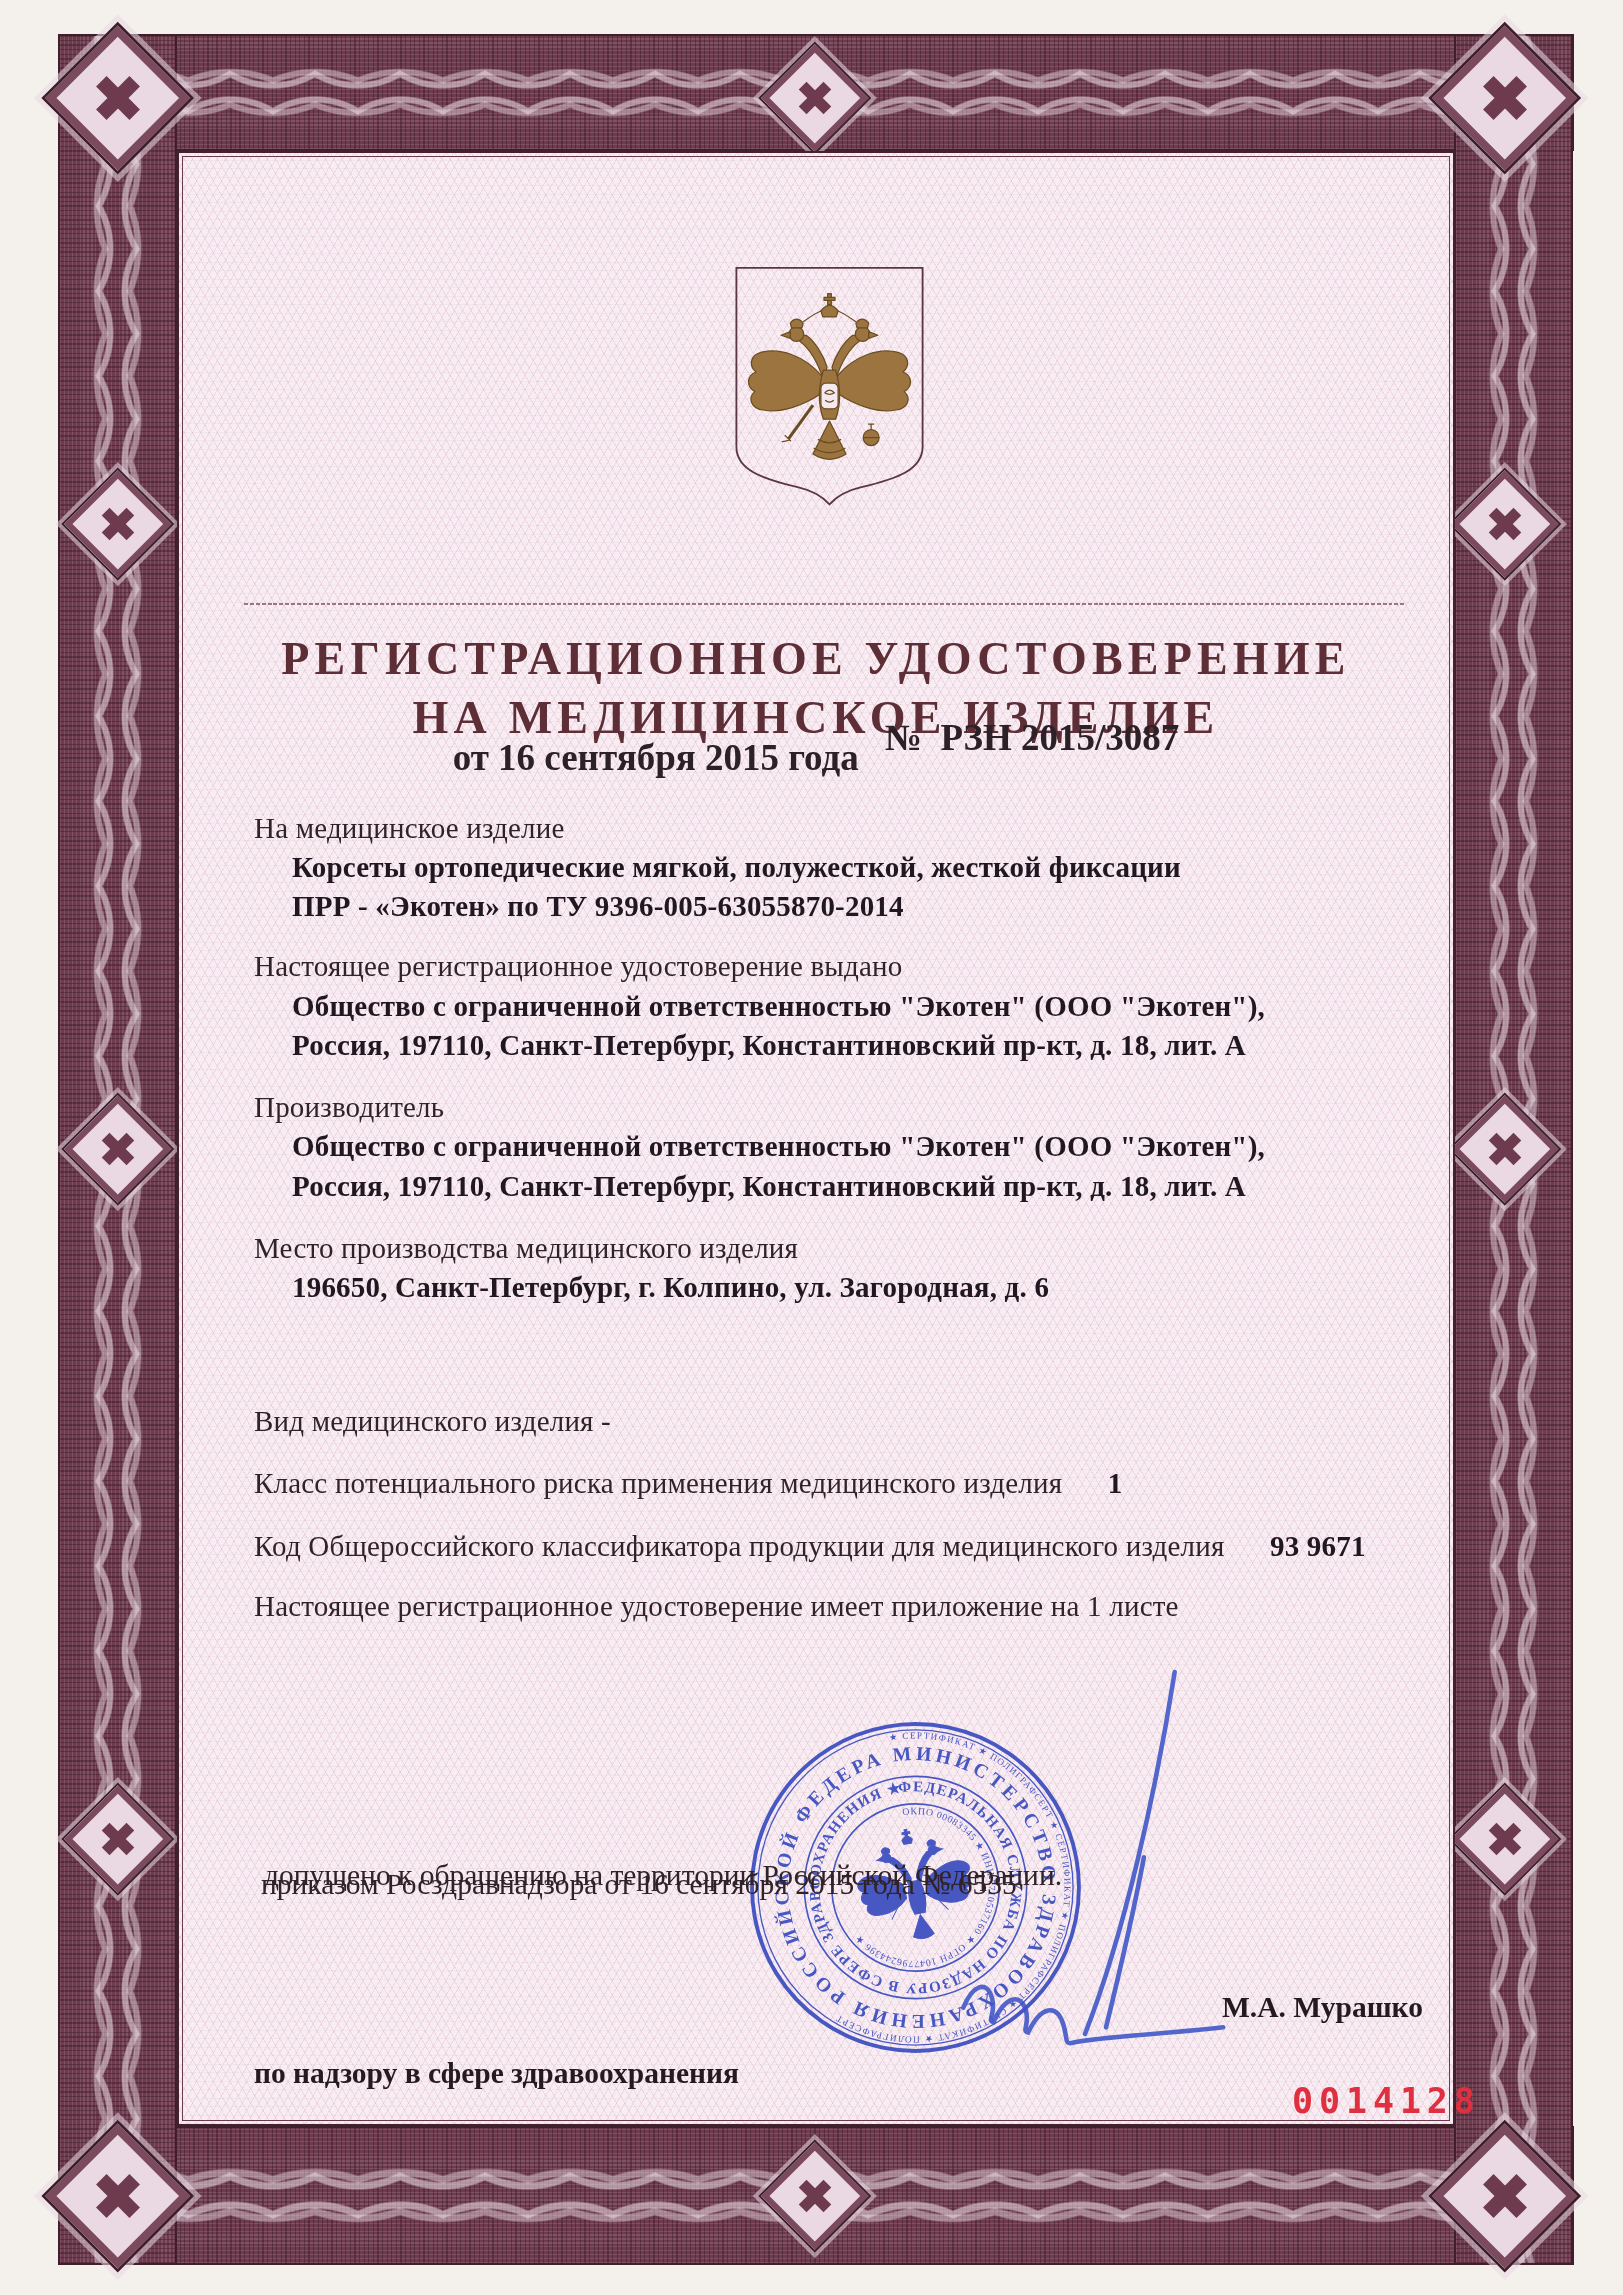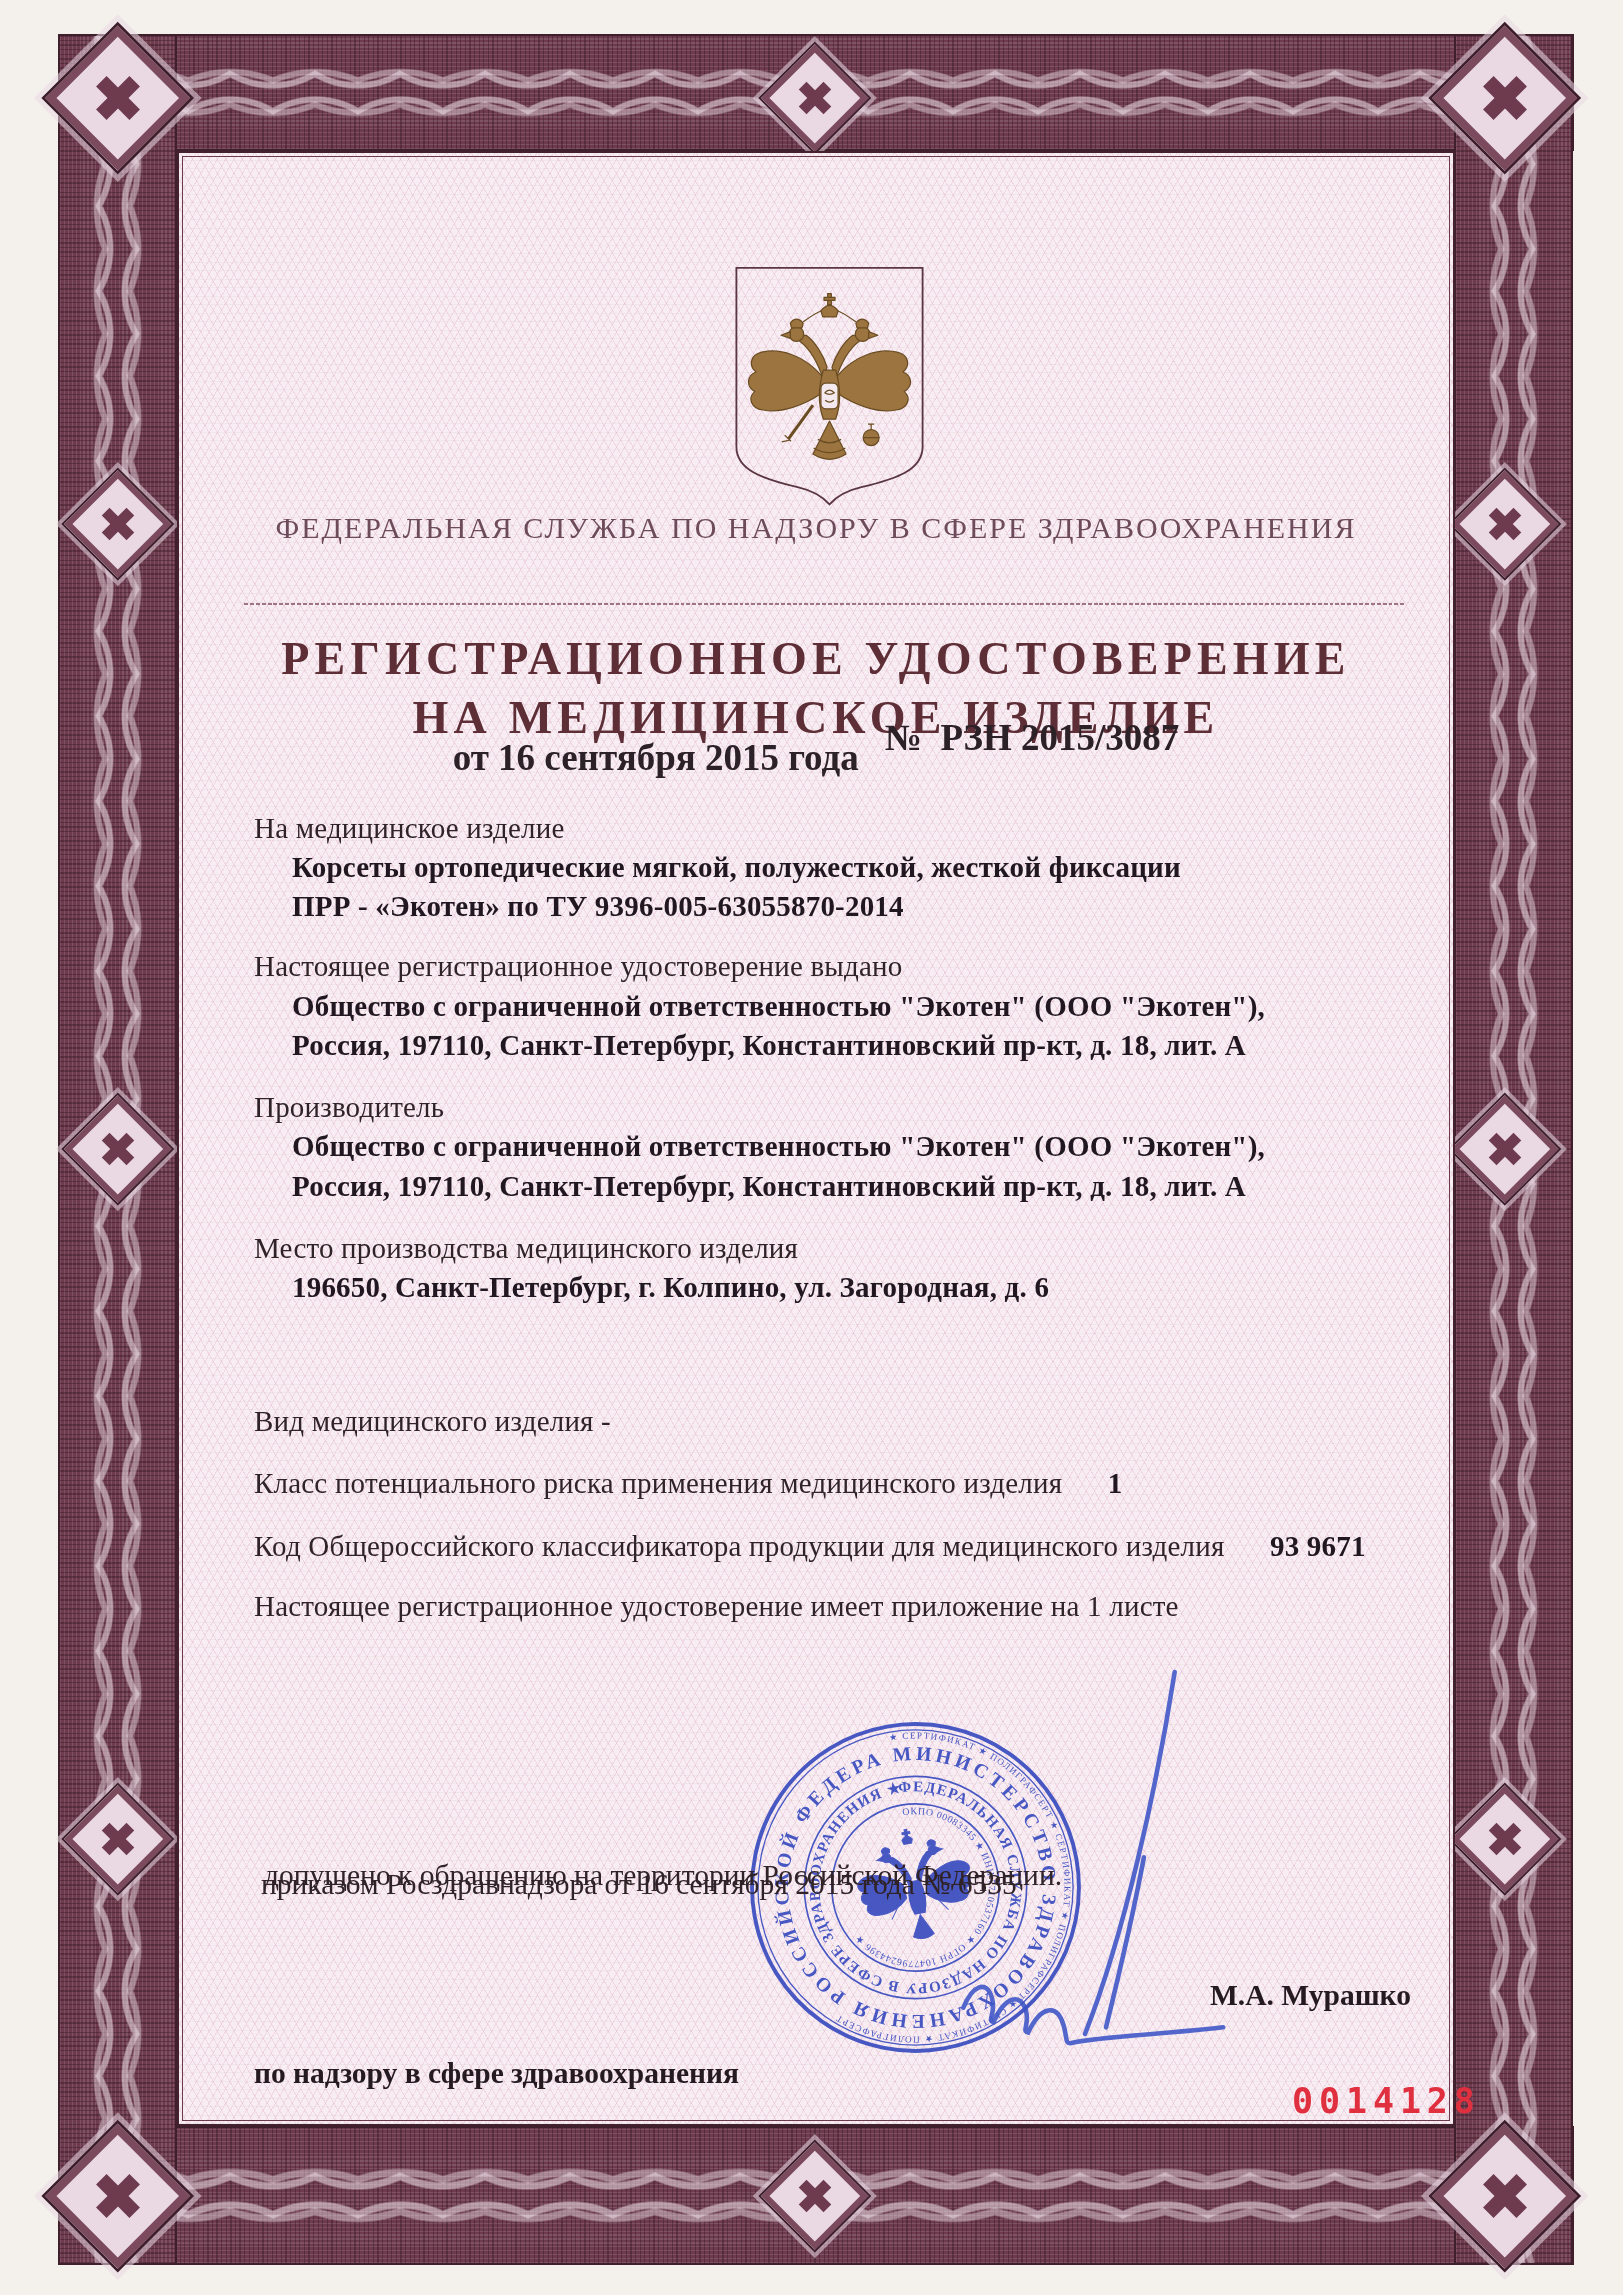--- a/index.html
+++ b/index.html
@@ -74,21 +74,21 @@
     position:absolute;left:0;top:563px;width:100%;
     display:flex;justify-content:center;align-items:flex-start;gap:26px;
     font-size:37px;font-weight:bold;color:#2c2126;
   }
   .date-row .date{transform:translateY(19.6px);}
   .date-row .number{white-space:pre;}
   .bl{position:absolute;left:75px;width:1185px;margin:0;font-size:29px;line-height:1.25;color:#2f2328;letter-spacing:0.2px;}
   .bl b{color:#211721;margin-left:38px;}
   .footer-line{position:absolute;font-size:29.5px;color:#2f2328;margin:0;}
   .footer-line.bold{font-weight:bold;color:#241a1f;}
-  .signer-name{position:absolute;font-size:29.5px;font-weight:bold;color:#241a1f;margin:0;}
+  .signer-name{position:absolute;font-size:29.5px;font-weight:bold;color:#241a1f;margin:12px;}
   .serial{
     position:absolute;left:1113px;top:1928px;
     font-family:"DejaVu Sans Mono", monospace;font-weight:bold;
     font-size:35px;letter-spacing:5.9px;color:#e0303f;
   }
   .stamp{position:absolute;left:560px;top:1558px;width:353px;height:353px;opacity:.92;transform:rotate(-10deg);}
   .sig-overlay{position:absolute;left:0;top:0;width:1623px;height:2295px;pointer-events:none;}
 </style>
 </head>
 <body>
@@ -138,21 +138,20 @@
         <path d="M133,232 L93,287" fill="none" stroke-width="5"></path>
         <path d="M87,281 l10,10 M82,292 l14,-3" fill="none"></path>
         <circle cx="228" cy="285" r="13"></circle>
         <path d="M215,285 h26 M228,272 v-9 M223,263 h10" fill="none"></path>
       </g>
       <rect x="146" y="196" width="28" height="42" rx="8" fill="#f3e9ef" stroke="#6a4c22" stroke-width="2"></rect>
       <path d="M152,212 q8,-9 16,0 q-8,5 -16,0 M153,224 q7,6 14,0" fill="none" stroke="#6a4c22" stroke-width="2"></path>
     </svg>
 
     <div class="org-header">
-      <div>ФЕДЕРАЛЬНАЯ СЛУЖБА ПО НАДЗОРУ В СФЕРЕ ЗДРАВООХРАНЕНИЯ</div>
     </div>
 
     <div class="microline"></div>
 
     <div class="cert-title">
       <div>РЕГИСТРАЦИОННОЕ УДОСТОВЕРЕНИЕ</div>
       <div>НА МЕДИЦИНСКОЕ ИЗДЕЛИЕ</div>
     </div>
 
     <div class="date-row">

